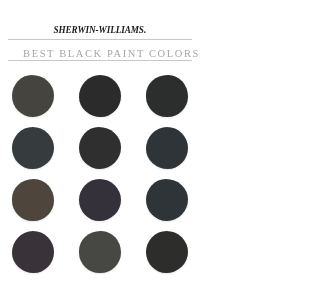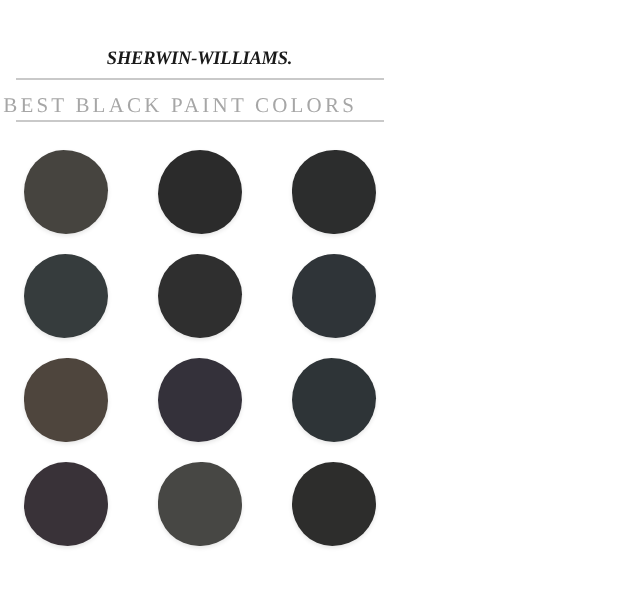--- a/index.html
+++ b/index.html
@@ -50,21 +50,21 @@
     background: #c9c9c9;
   }
   .rule-top { top: 39px; }
   .rule-bottom { top: 60px; }
 
   .subtitle-wrap {
     position: absolute;
     top: 43px;
     left: 0;
     width: 200px;
-    text-align: left;
+    text-align: right;
   }
   .subtitle {
     display: inline-block;
     font-family: "Liberation Serif", serif;
     font-size: 10.5px;
     line-height: 14px;
     letter-spacing: 1.6px;
     color: #a6a6a6;
     text-transform: uppercase;
     white-space: nowrap;

